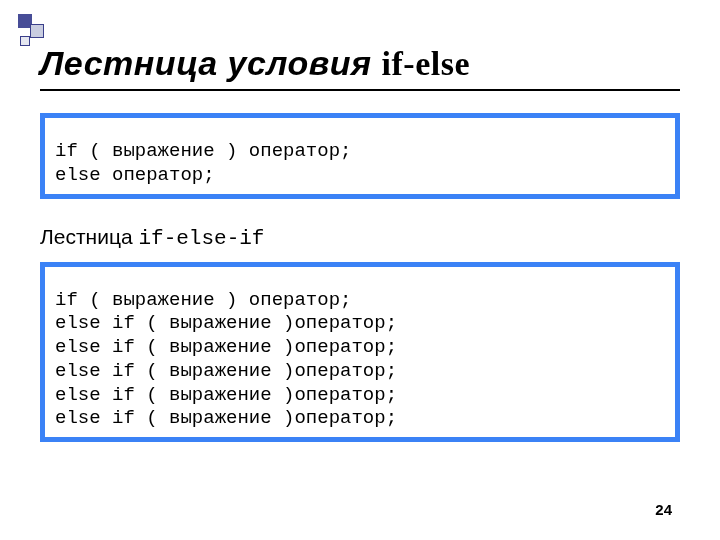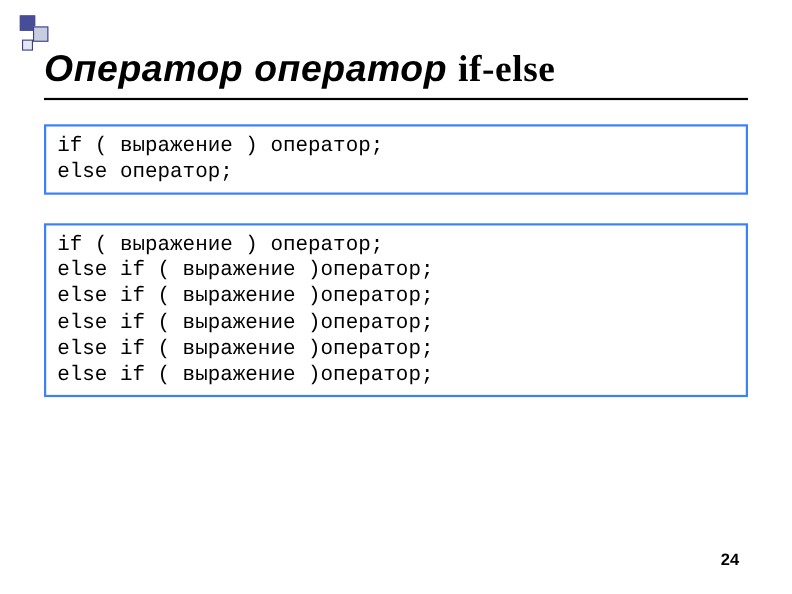--- a/index.html
+++ b/index.html
@@ -47,22 +47,22 @@
     margin: 0 0 22px 0;
   }
   .para {
     font-size: 21px;
     margin: 0 0 12px 0;
   }
   .mono-inline {
     font-family: "Courier New", Courier, monospace;
   }
   .codebox {
-    border: 2px solid #3b82f6;
-    padding: 6px 10px 6px 10px;
+    border: 5px solid #3b82f6;
+    padding: 22px 10px 6px 10px;
     font-family: "Courier New", Courier, monospace;
     font-size: 19px;
     line-height: 1.25;
     white-space: pre;
     margin: 0 0 26px 0;
   }
   .codebox:last-of-type { margin-bottom: 0; }
   .pagenum {
     position: absolute;
     right: 48px;
@@ -76,28 +76,31 @@
 
 <div class="deco">
   <div class="sq a"></div>
   <div class="sq b"></div>
   <div class="sq c"></div>
 </div>
 
 <div class="content">
 
   <h1>
-    <span>Оператор оператор </span><span class="mono">if-else</span>
+    <span>Лестница условия </span><span class="mono">if-else</span>
   </h1>
   <hr class="rule">
 
 
   <div class="codebox">if ( выражение ) оператор;
 else оператор;</div>
 
+  <p class="para">
+    <span>Лестница </span><span class="mono-inline">if-else-if</span>
+  </p>
 
   <div class="codebox">if ( выражение ) оператор;
 else if ( выражение )оператор;
 else if ( выражение )оператор;
 else if ( выражение )оператор;
 else if ( выражение )оператор;
 else if ( выражение )оператор;</div>
 
 </div>
 

